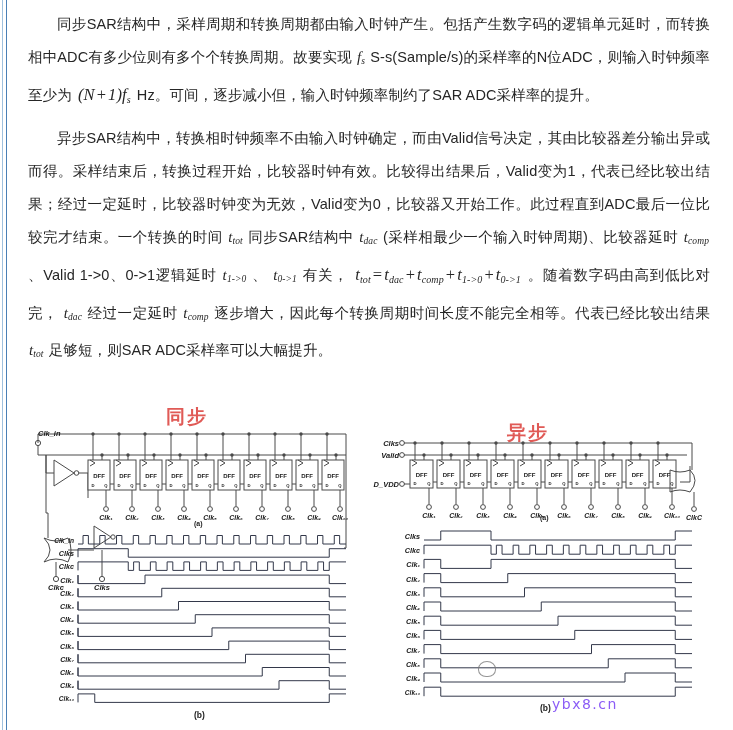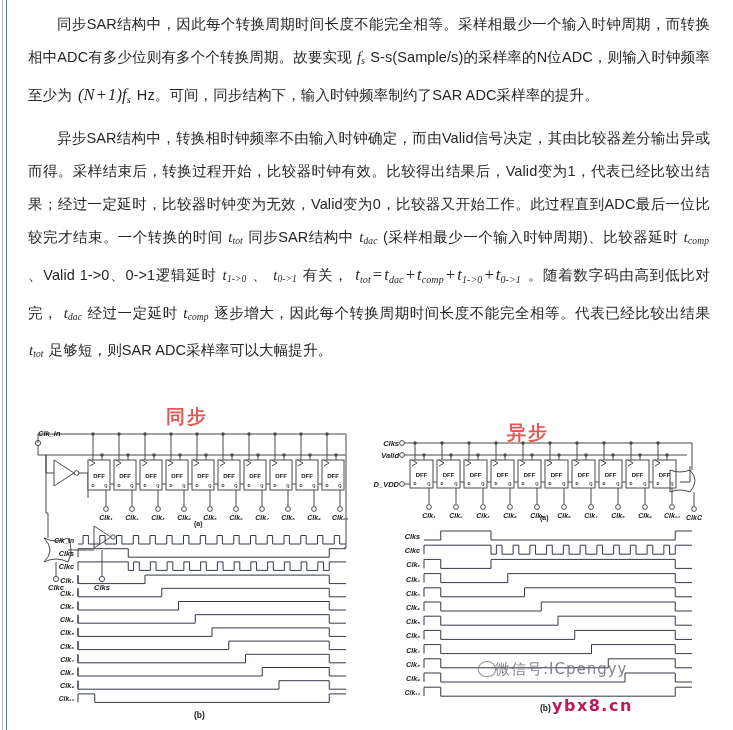--- a/index.html
+++ b/index.html
@@ -116,25 +116,25 @@
     color: #6f6f6f;
     letter-spacing: 1px;
     font-family: "DejaVu Sans", sans-serif;
     opacity: 0.85;
     white-space: nowrap;
   }
   .wm-site {
     position: absolute;
     left: 552px;
     top: 696px;
-    font-size: 16px;
-    color: #be185d;
+    font-size: 14px;
+    color: #8b5cf6;
     letter-spacing: 1.5px;
     font-family: "DejaVu Sans", sans-serif;
-    font-weight: bold;
+    font-weight: normal;
     white-space: nowrap;
   }
   .wm-face {
     position: absolute;
     left: 478px;
     top: 661px;
     width: 16px; height: 14px;
     border-radius: 50% 50% 45% 45%;
     border: 1.5px solid #7a7a7a;
     opacity: .8;
@@ -144,25 +144,25 @@
 <body>
 
 <div class="page">
 
   <div class="left-rule2"></div>
   <div class="left-rule"></div>
 
   <div class="article">
 
     <p class="para">
-      <span>同步SAR结构中，因此每个转换周期时间长度不能完全相等。采样相最少一个输入时钟周期，而转换相中ADC有多少位则有多个个转换周期。故要实现</span>
+      <span>同步SAR结构中，采样周期和转换周期都由输入时钟产生。包括产生数字码的逻辑单元延时，而转换相中ADC有多少位则有多个个转换周期。故要实现</span>
       <span class="mth">f<sub>s</sub></span>
       <span>S-s(Sample/s)的采样率的N位ADC，则输入时钟频率至少为</span>
       <span class="mblk">(<span class="upr" style="font-style:italic">N</span><span class="mop">+</span>1)<span>f</span><sub>s</sub></span>
-      <span>Hz。可间，同步结构下，输入时钟频率制约了SAR ADC采样率的提升。</span>
+      <span>Hz。可间，逐步减小但，输入时钟频率制约了SAR ADC采样率的提升。</span>
     </p>
 
     <p class="para">
       <span>异步SAR结构中，转换相时钟频率不由输入时钟确定，而由Valid信号决定，其由比较器差分输出异或而得。采样结束后，转换过程开始，比较器时钟有效。比较得出结果后，Valid变为1，代表已经比较出结果；经过一定延时，比较器时钟变为无效，Valid变为0，比较器又开始工作。此过程直到ADC最后一位比较完才结束。一个转换的时间</span>
       <span class="mth">t<sub>tot</sub></span>
       <span>同步SAR结构中</span>
       <span class="mth">t<sub>dac</sub></span>
       <span>(采样相最少一个输入时钟周期)、比较器延时</span>
       <span class="mth">t<sub>comp</sub></span>
       <span>、Valid 1-&gt;0、0-&gt;1逻辑延时</span>
@@ -565,16 +565,15 @@
             <text x="48" y="297.2" text-anchor="end" font-size="6.6">Clk₁₀</text>
           </g>
         <text x="168" y="122" font-family="Liberation Sans, sans-serif" font-size="7" font-weight="bold" fill="#222">(a)</text>
         <text x="168" y="313" font-family="Liberation Sans, sans-serif" font-size="8.5" font-weight="bold" fill="#222">(b)</text>
       </svg>
     </div>
 
   </div>
 
   <div class="wm-face"></div>
-  <div class="wm-wechat">微信号:ICpengyy</div>
   <div class="wm-site">ybx8.cn</div>
 
 </div>
 
 </body></html>

